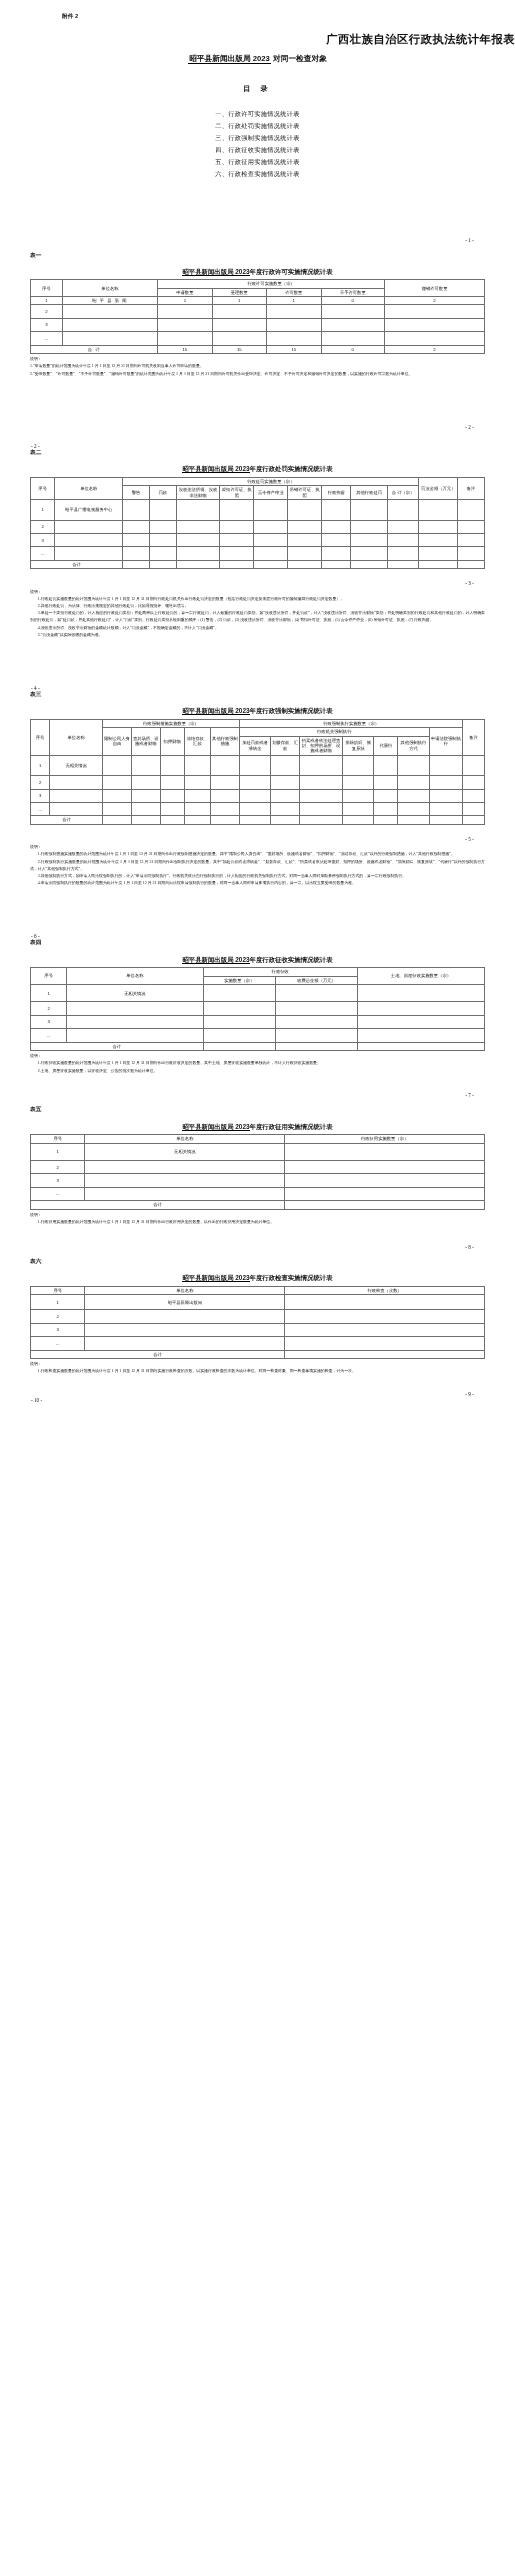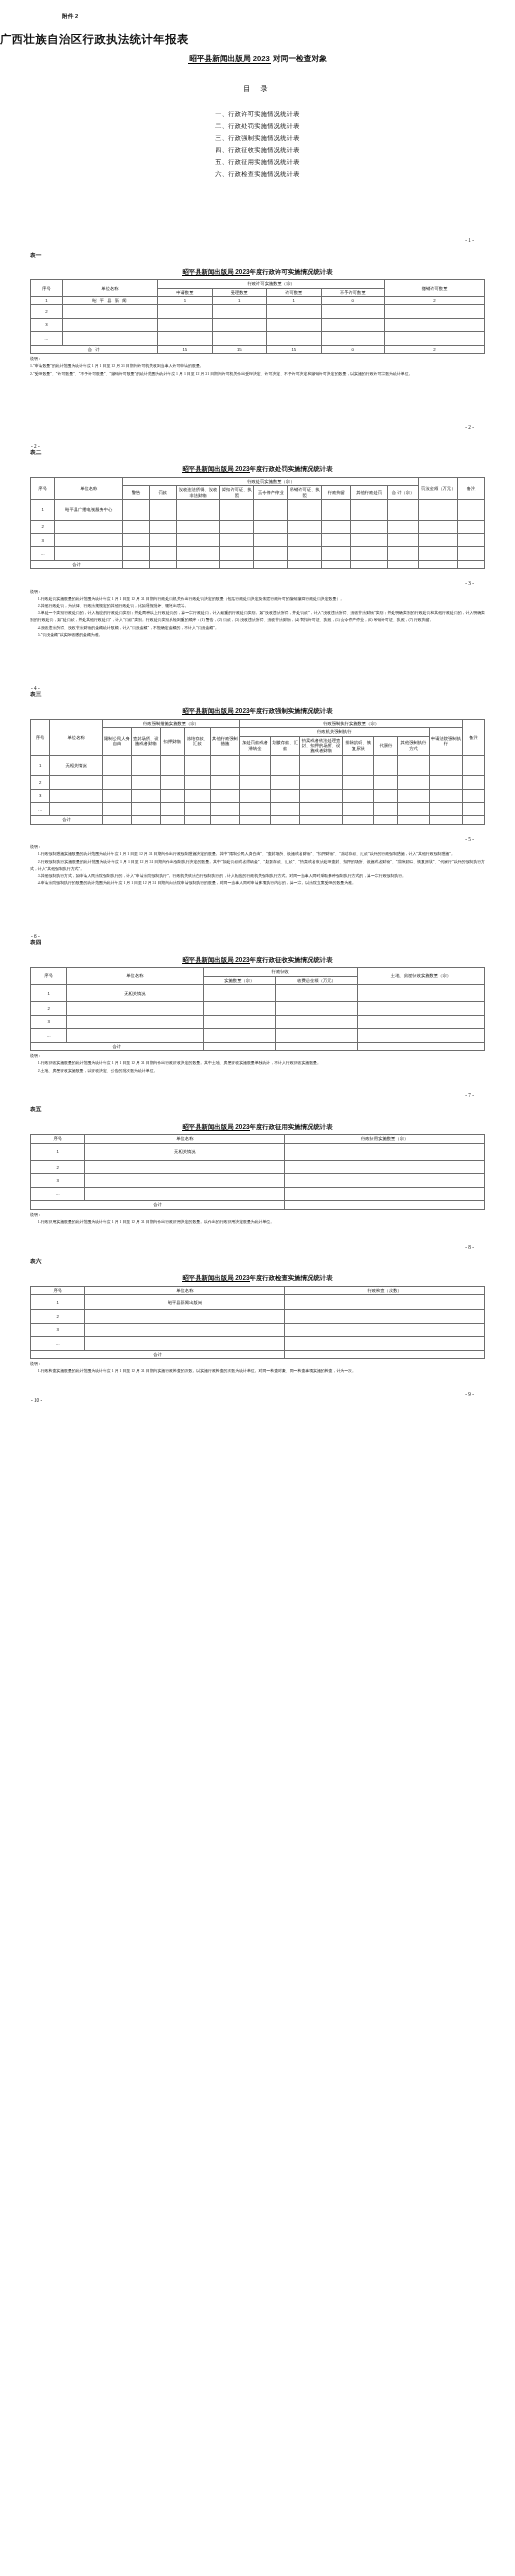--- a/index.html
+++ b/index.html
@@ -6,29 +6,29 @@
   body{
     width:515px;
     font-family:"Liberation Serif","DejaVu Serif",serif;
     color:#111;
     -webkit-font-smoothing:antialiased;
   }
   .page{position:relative;width:515px;}
   
   .attach{font-family:"Liberation Sans","DejaVu Sans",sans-serif;font-weight:bold;font-size:5.7px;padding:13.4px 0 0 62px;}
   .doc-title{
-    text-align:left;font-size:11.3px;font-weight:bold;letter-spacing:0.5px;
+    text-align:right;font-size:11.3px;font-weight:bold;letter-spacing:0.5px;
     font-family:"Liberation Sans","DejaVu Sans",sans-serif;margin:10.3px 0 0 0;
   }
   .doc-sub{
     text-align:center;font-size:7.7px;font-weight:bold;margin:7.2px 0 0 0;
     font-family:"Liberation Sans","DejaVu Sans",sans-serif;
   }
   .doc-sub .ul{border-bottom:0.7px solid #000;padding:0 1px 0.5px 1px;}
-  .toc-title{text-align:center;font-size:7.2px;font-weight:normal;letter-spacing:4.1px;margin:20.6px 0 0 0;
+  .toc-title{text-align:center;font-size:7.2px;font-weight:bold;letter-spacing:4.1px;margin:20.6px 0 0 0;
     font-family:"Liberation Sans","DejaVu Sans",sans-serif;}
   .toc{margin:13.4px 0 0 0;}
   .toc-item{text-align:center;font-size:6.2px;line-height:1.95;letter-spacing:0.3px;}
   .pagenum{text-align:right;font-size:5.2px;padding-right:41px;}
   .pagenum.left{text-align:left;padding-left:31px;}
   .tbl-label{font-family:"Liberation Sans","DejaVu Sans",sans-serif;font-weight:bold;font-size:5.7px;padding-left:30px;}
   .tbl-title{text-align:center;font-size:6.4px;font-weight:bold;margin:8.2px 0 2.6px 0;
     font-family:"Liberation Sans","DejaVu Sans",sans-serif;}
   .tbl-title .ul{border-bottom:0.6px solid #000;}
   .wrap{padding:0 30px;}

